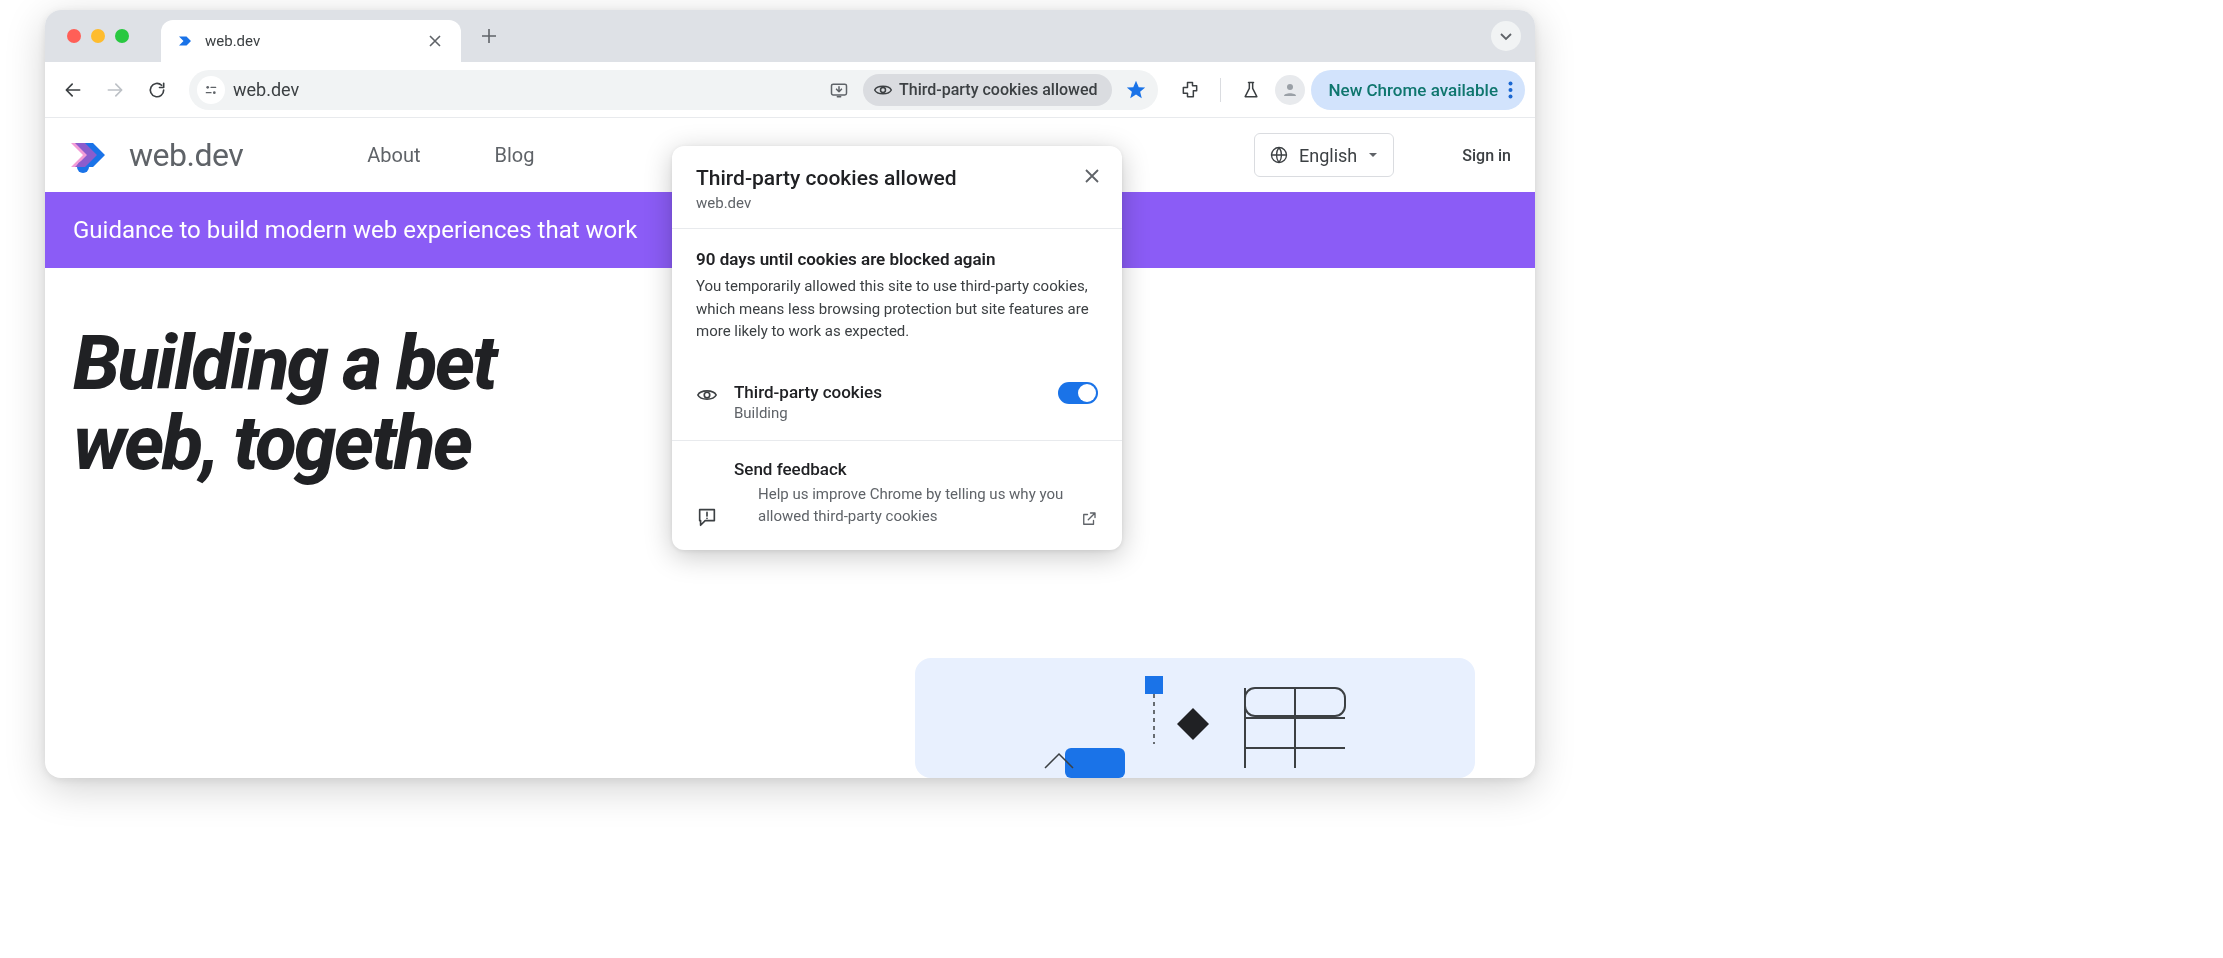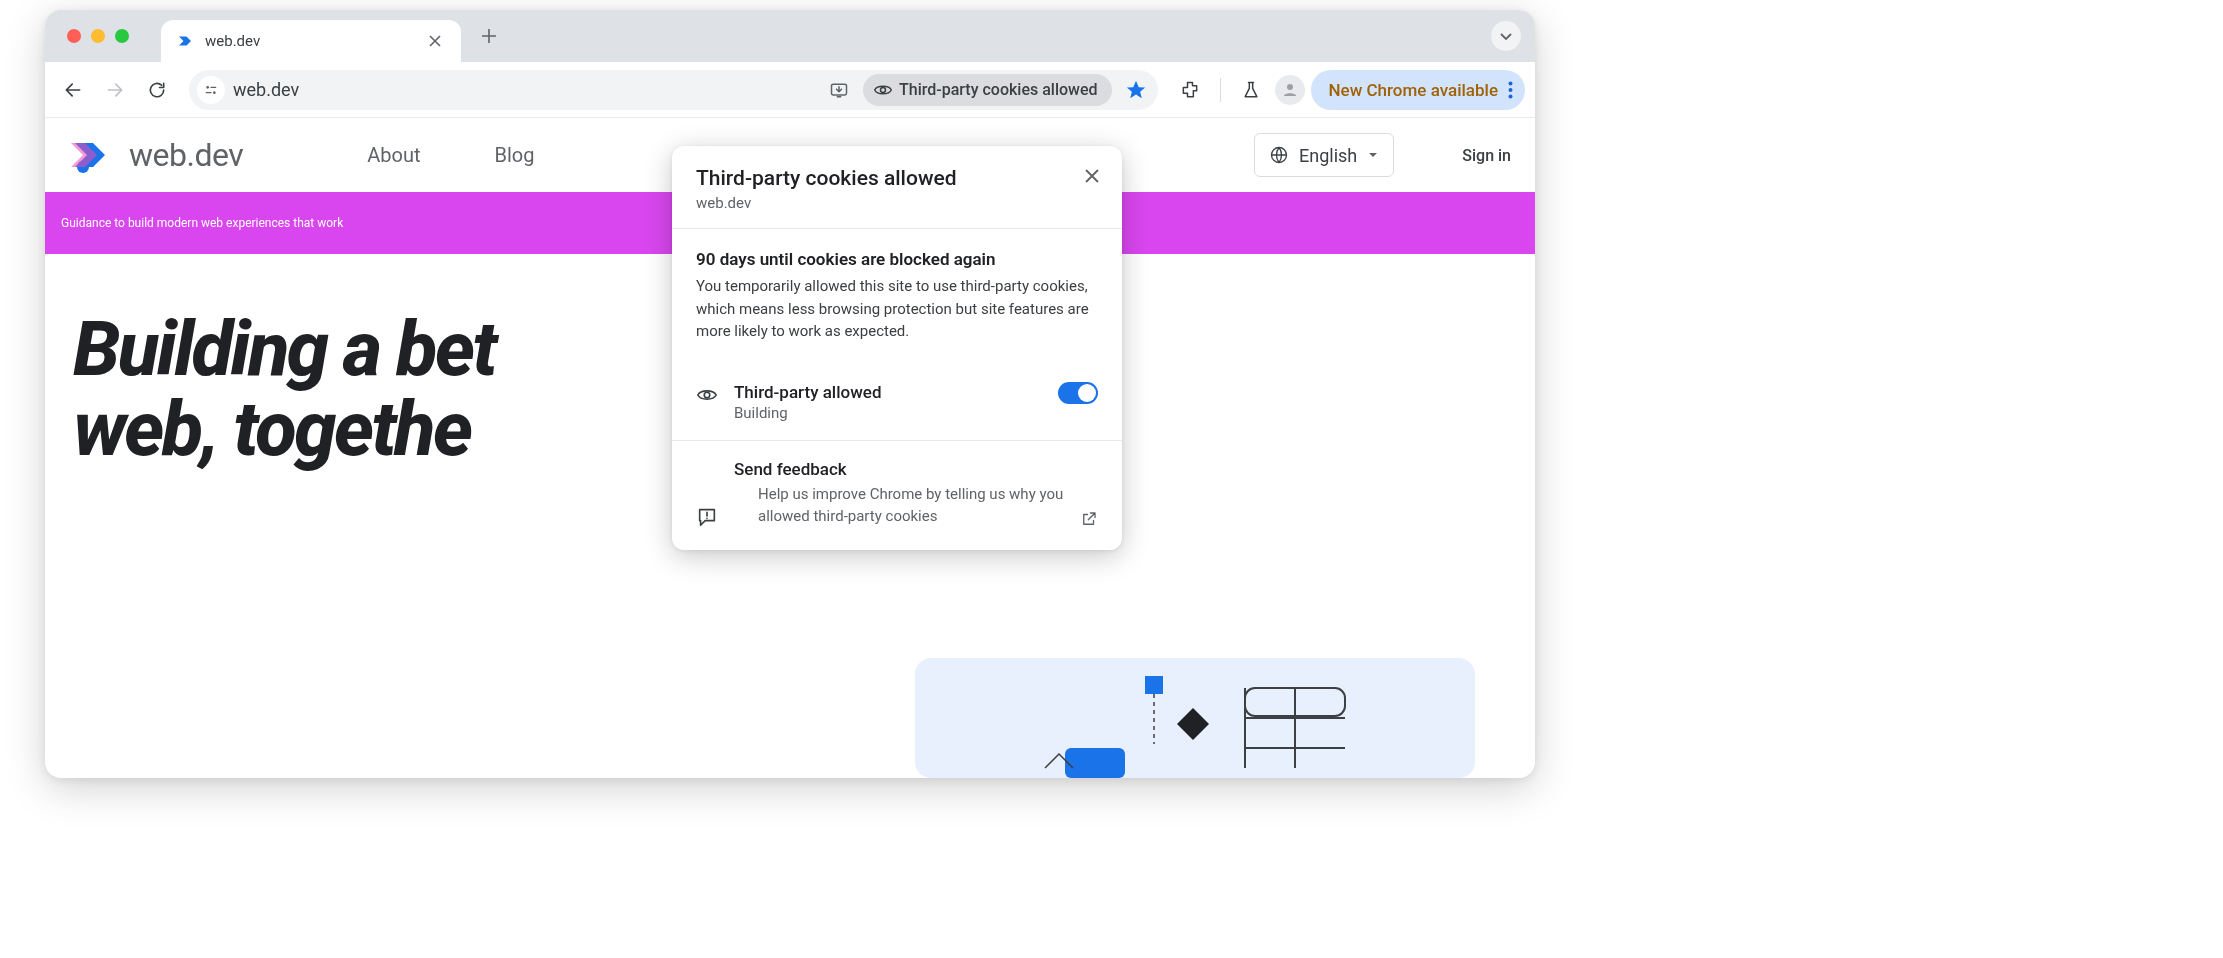--- a/index.html
+++ b/index.html
@@ -109,21 +109,21 @@
 .tb-divider { width:1px; height:24px; background:#dadce0; margin:0 6px;}
 .profile-avatar { width:30px;height:30px;border-radius:50%;background:#e8eaed;display:flex;align-items:center;justify-content:center;color:#5f6368;cursor:pointer;}
 .update-pill {
   height: 40px;
   background: #d2e3fc;
   border-radius: 20px;
   display: flex;
   align-items: center;
   padding: 0 12px 0 18px;
   gap: 10px;
-  color: #a16207;
+  color: #0f766e;
   font-size: 17px;
   font-weight: 500;
   cursor: pointer;
 }
 .update-pill .dots { color:#1967d2; }
 
 .page {
   position: relative;
   height: calc(100% - 108px);
   overflow: hidden;
@@ -147,24 +147,24 @@
   display: flex;
   align-items: center;
   gap: 10px;
   padding: 0 14px;
   color: #3c4043;
   font-size: 18px;
   cursor: pointer;
 }
 .signin { font-size: 16px; color:#3c4043; font-weight:500; margin-left: 34px; cursor:pointer;}
 .banner {
-  background: #d946ef;
+  background: #8b5cf6;
   color: #fff;
-  padding: 24px 16px;
-  font-size: 12px;
+  padding: 24px 28px;
+  font-size: 24px;
 }
 .hero {
   padding: 56px 28px 0 28px;
   font-style: italic;
 }
 .hero-title {
   font-size: 76px;
   font-weight: 800;
   color: #202124;
   line-height: 1.05;
@@ -406,21 +406,21 @@
       <div class="pop-body">You temporarily allowed this site to use third-party cookies, which means less browsing protection but site features are more likely to work as expected.</div>
     </div>
     <div class="toggle-row">
       <div class="row-icon">
         <svg width="22" height="22" viewBox="0 0 24 24">
             <path d="M2 12 C5 6 19 6 22 12 C19 18 5 18 2 12 Z" stroke="#3c4043" stroke-width="1.8" fill="none"></path>
             <circle cx="12" cy="12" r="3" stroke="#3c4043" stroke-width="1.8" fill="none"></circle>
           </svg>
       </div>
       <div class="tlabel">
-        <div class="tlabel-title">Third-party allowed</div>
+        <div class="tlabel-title">Third-party cookies</div>
         <div class="tlabel-sub">Building</div>
       </div>
       <div class="toggle"></div>
     </div>
     <div class="feedback-row">
       <div class="row-icon">
         <svg width="22" height="22" viewBox="0 0 24 24">
             <path d="M4 4 H20 V16 H10 L5 21 V16 H4 Z" stroke="#3c4043" stroke-width="1.8" fill="none" stroke-linejoin="round"></path>
             <path d="M12 7 V11 M12 13.5 V13.6" stroke="#3c4043" stroke-width="1.8" stroke-linecap="round"></path>
           </svg>

